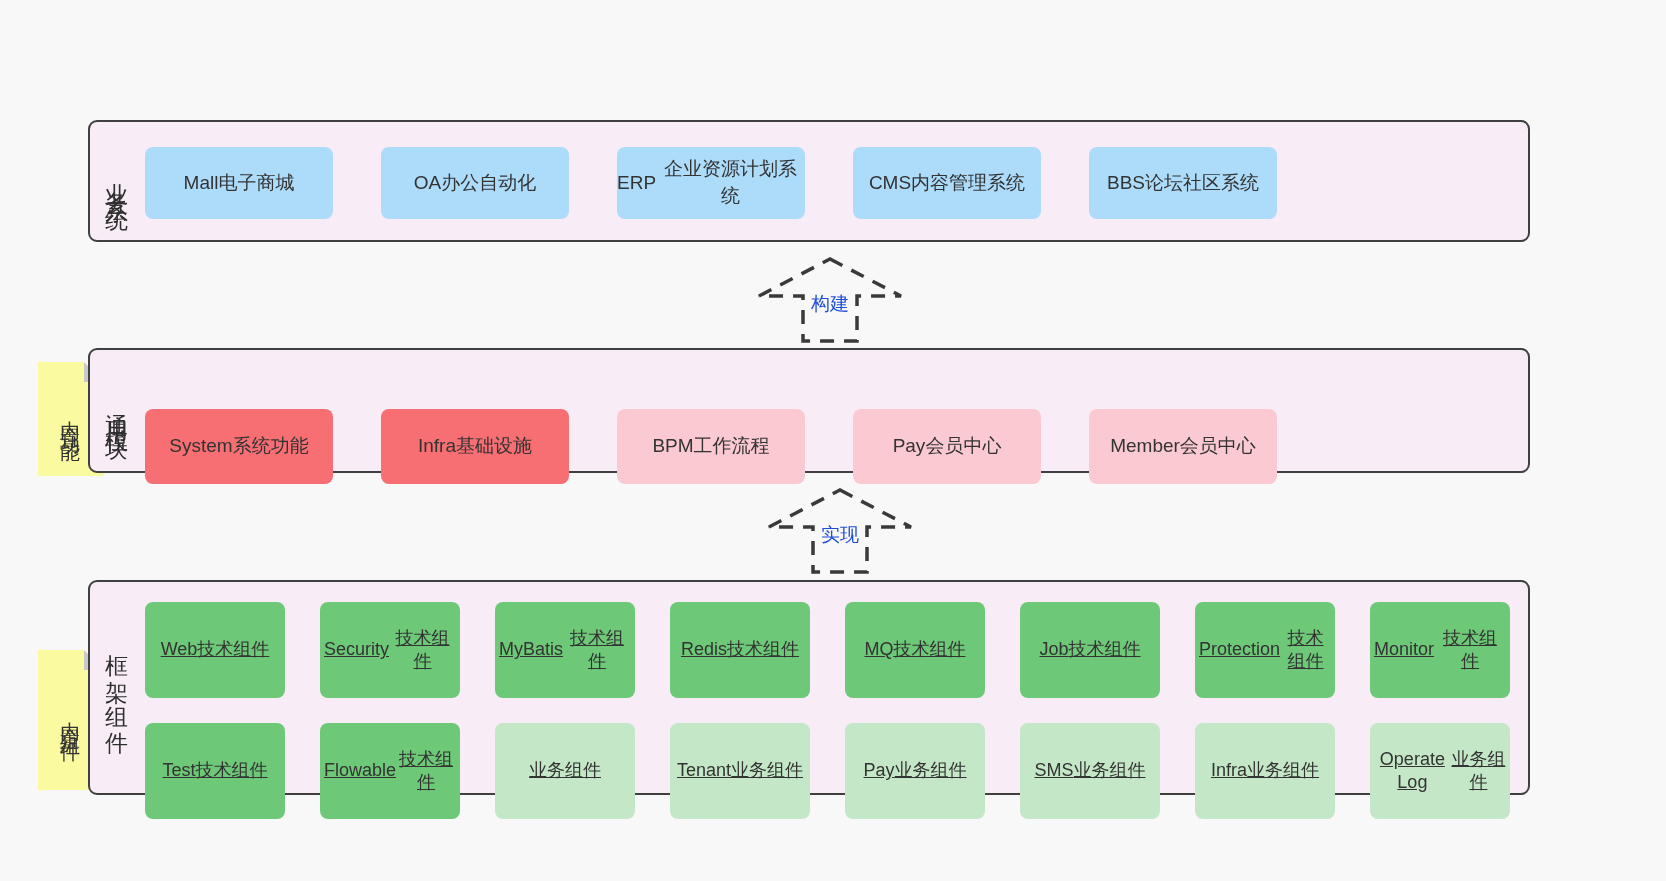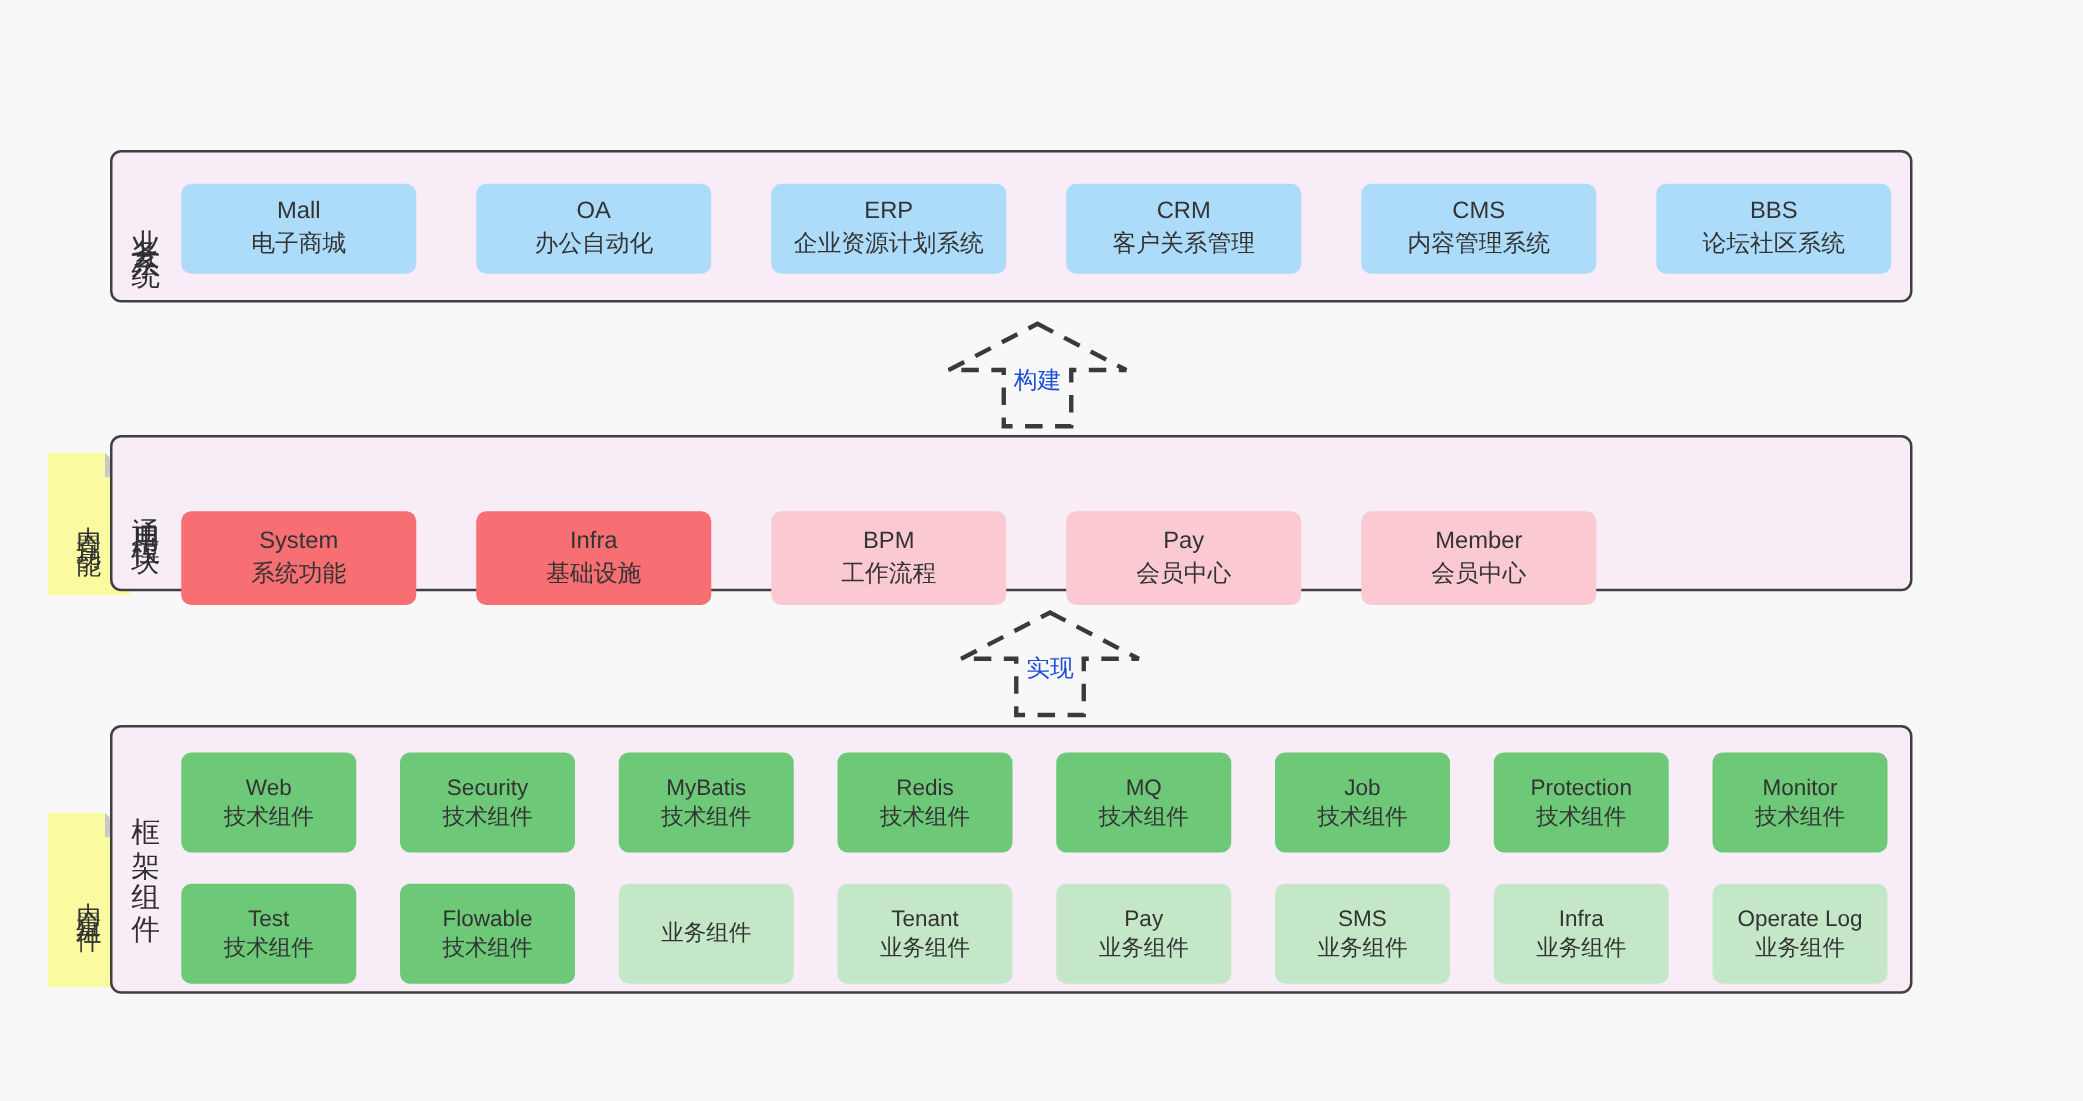--- a/index.html
+++ b/index.html
@@ -28,25 +28,25 @@
   }
   .v-label--tall{letter-spacing:26px;}
   
   .box-row{position:absolute;left:55px;display:flex;gap:48px;}
   .row-business{top:25px;}
   .row-modules{top:27px;}
   .grid-rows{position:absolute;left:55px;top:20px;display:flex;flex-direction:column;gap:25px;}
   .grid-row{display:flex;gap:35px;}
   .box{
     width:188px;height:72px;border-radius:8px;
-    display:flex;flex-direction:column;align-items:center;justify-content:center;
+    display:flex;flex-direction:row;align-items:center;justify-content:center;
     text-align:center;line-height:1.42;font-size:19px;color:#333;
   }
   .box-md{height:75px;margin-top:32px;}
-  .box-sm{width:140px;height:80px;font-size:18px;line-height:1.3;padding:0 4px;box-sizing:border-box;}
+  .box-sm{width:140px;height:96px;font-size:18px;line-height:1.3;padding:0 4px;box-sizing:border-box;text-decoration:underline;}
   .blue{background:var(--blue);}
   .red{background:var(--red);}
   .pink{background:var(--pink);}
   .green-dark{background:var(--green-dark);}
   .green-light{background:var(--green-light);}
   
   .note{
     position:absolute;left:38px;width:66px;
     background:var(--yellow);
     clip-path:polygon(0 0,calc(100% - 20px) 0,100% 20px,100% 100%,0 100%);
@@ -101,24 +101,20 @@
       </div>
       <div class="box blue">
         <div>OA</div>
         <div>办公自动化</div>
       </div>
       <div class="box blue">
         <div>ERP</div>
         <div>企业资源计划系统</div>
       </div>
       <div class="box blue">
-        <div>CRM</div>
-        <div>客户关系管理</div>
-      </div>
-      <div class="box blue">
         <div>CMS</div>
         <div>内容管理系统</div>
       </div>
       <div class="box blue">
         <div>BBS</div>
         <div>论坛社区系统</div>
       </div>
     </div>
   </section>
 

